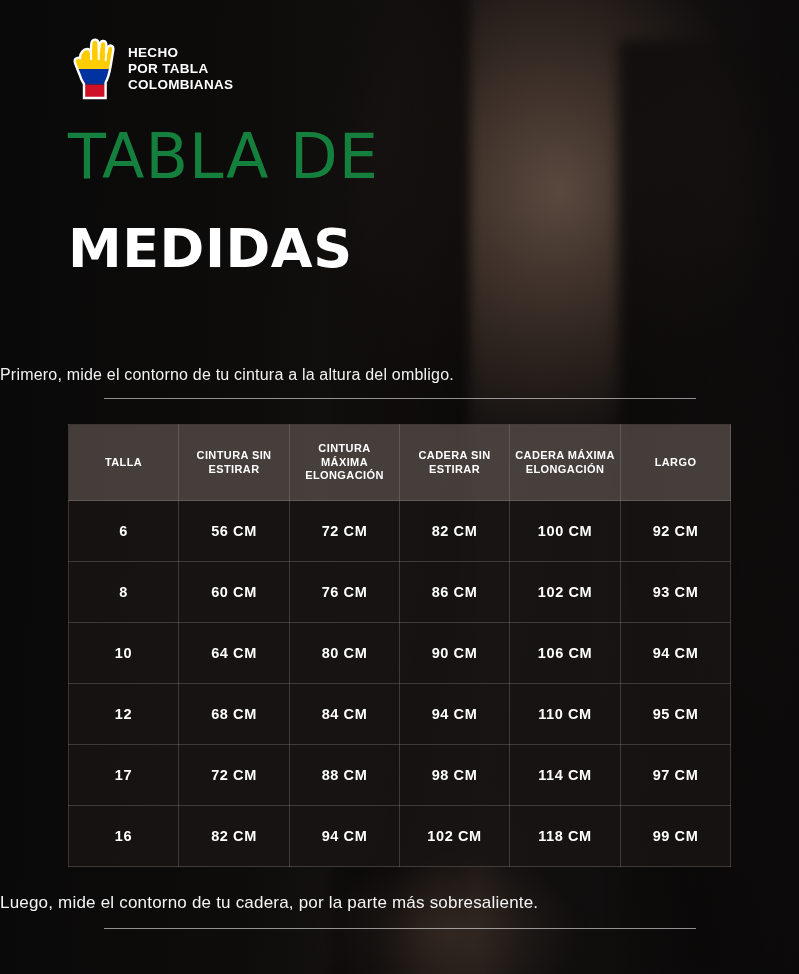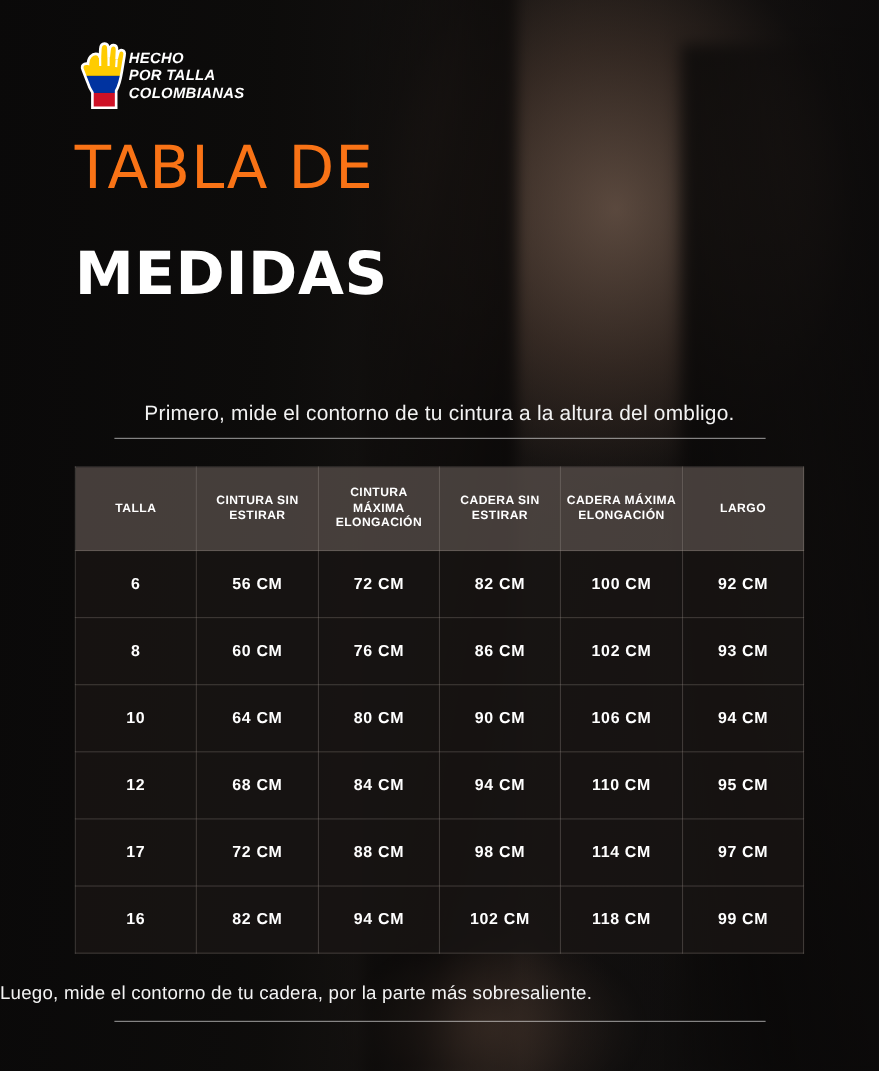--- a/index.html
+++ b/index.html
@@ -46,57 +46,57 @@
   }
   .overlay {
     position: absolute; inset: 0;
     background: linear-gradient(90deg, rgba(10,9,9,0.97) 0%, rgba(12,11,10,0.93) 30%, rgba(14,12,11,0.52) 52%, rgba(12,11,10,0.55) 75%, rgba(10,9,9,0.75) 100%);
   }
   .content { position: relative; z-index: 5; }
 
   
   .logo-wrap {
     position: absolute; left: 70px; top: 38px;
-    display: flex; align-items: center; gap: 1px; font-style: italic;
+    display: flex; align-items: center; gap: 12px;
   }
   .logo-mark { width: 46px; height: 62px; position: relative; }
   .logo-text {
     color: #ffffff;
     font-weight: bold;
     font-size: 13.5px;
     line-height: 1.18;
     letter-spacing: 0.3px;
   }
 
   
   .title1 {
     position: absolute; left: 68px; top: 126px;
-    color: #f97316;
-    font-size: 54px;
+    color: #15803d;
+    font-size: 62px;
     font-weight: 400;
     letter-spacing: 1px;
     line-height: 1;
     font-family: "DejaVu Sans", sans-serif;
   }
   .title2 {
     position: absolute; left: 68px; top: 222px;
     color: #fff;
     font-size: 54px;
     font-weight: bold;
     letter-spacing: 0.5px;
     line-height: 1;
     font-family: "DejaVu Sans", sans-serif;
   }
 
   
   .intro {
     position: absolute; left: 0; right: 0; top: 366px;
-    text-align: center;
+    text-align: left;
     color: #f2f2f2;
-    font-size: 19px;
+    font-size: 16px;
     letter-spacing: 0.2px;
   }
   .intro-rule {
     position: absolute; left: 104px; top: 398px;
     width: 592px; height: 1px;
     background: rgba(255,255,255,0.55);
   }
 
   
   .table-wrap {
@@ -186,21 +186,21 @@
                    L21.2 6.5 C21.4 3 23 1.5 25.2 1.6 C27.3 1.7 28.6 3.3 28.6 6.4
                    L28.8 14.2 L29.6 7.2 C29.9 4.2 31.4 2.8 33.4 3 C35.4 3.2 36.5 4.8 36.4 7.6
                    L36 15.6 L37.2 10.8 C37.8 8.2 39.4 7.2 41.1 7.7 C42.9 8.2 43.7 9.9 43.2 12.5
                    L40.8 27 C39.6 34.5 38.2 40 35.6 44.5 L35.6 60 L14 60 L14 46
                    C12 43 10.5 40 9.5 36.5 L5.2 25.5 C4.2 22.8 5 20.8 6.8 20.1 C8.3 19.5 9.5 19.9 10 20 Z" fill="none" stroke="#ffffff" stroke-width="2.4"></path>
           <path d="M21 14 L21.1 22 M28.7 14 L28.7 22 M36.1 16 L35.6 23" stroke="#ffffff" stroke-width="2" fill="none"></path>
         </svg>
       </div>
       <div class="logo-text">
         <div>HECHO</div>
-        <div>POR TALLA</div>
+        <div>POR TABLA</div>
         <div>COLOMBIANAS</div>
       </div>
     </div>
 
     <div class="title1">TABLA DE</div>
     <div class="title2">MEDIDAS</div>
 
     <div class="intro">Primero, mide  el contorno de tu cintura a la altura del ombligo.</div>
     <div class="intro-rule"></div>
 

